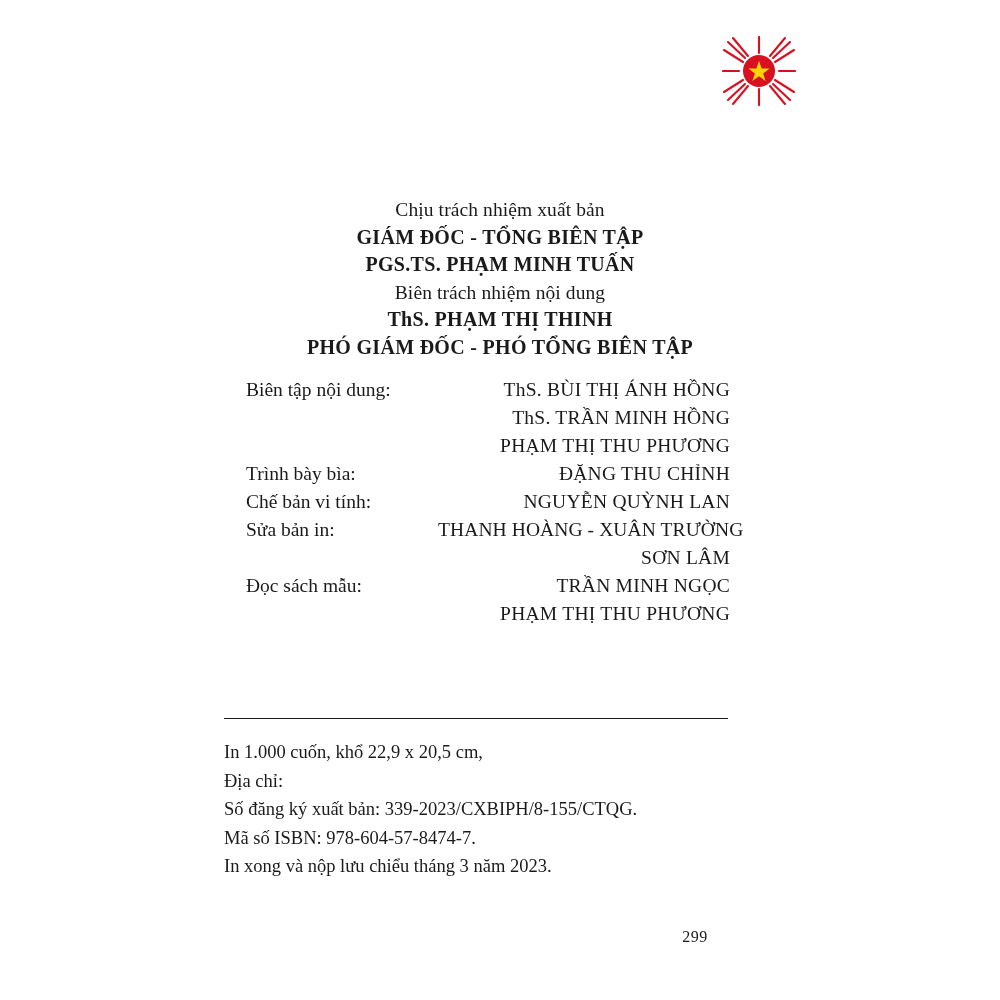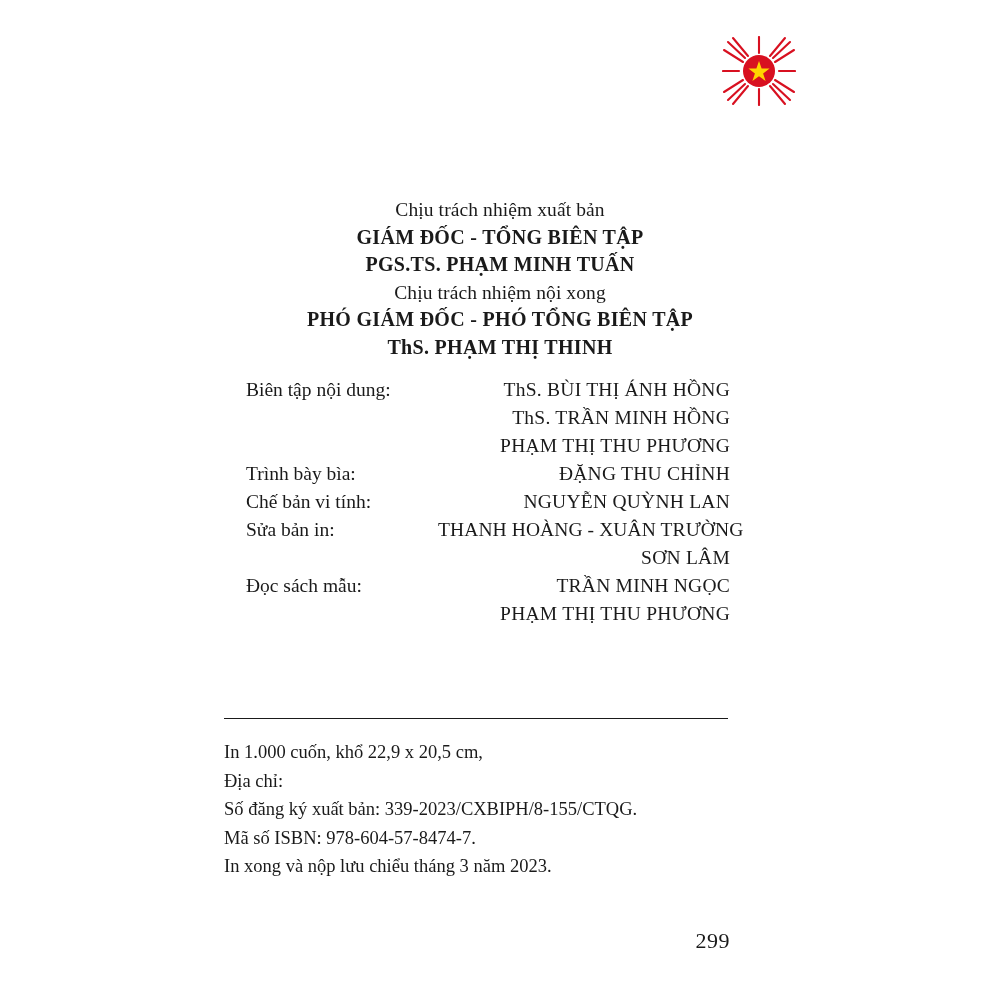--- a/index.html
+++ b/index.html
@@ -110,22 +110,22 @@
     line-height: 28.6px;
     white-space: nowrap;
   }
 
   
   .page-number {
     position: absolute;
     top: 910px;
     left: 660px;
     width: 70px;
-    text-align: right;
-    font-size: 22px;
+    text-align: center;
+    font-size: 16px;
     letter-spacing: 0.5px;
   }
 </style>
 </head>
 <body>
 
 <div class="page">
 
   <div class="logo-wrap">
     <svg viewBox="0 0 74 70" width="74" height="70" aria-hidden="true">
@@ -154,23 +154,23 @@
       </g>
       <circle cx="37" cy="35" r="16" fill="#d81020"></circle>
       <polygon points="37,25 39.6,32.6 47.6,32.6 41.1,37.4 43.6,45 37,40.3 30.4,45 32.9,37.4 26.4,32.6 34.4,32.6" fill="#ffd400"></polygon>
     </svg>
   </div>
 
   <div class="credits">
     <div class="line">Chịu trách nhiệm xuất bản</div>
     <div class="line bold caps">GIÁM ĐỐC - TỔNG BIÊN TẬP</div>
     <div class="line bold caps">PGS.TS. PHẠM MINH TUẤN</div>
-    <div class="line">Chịu trách nhiệm nội xong</div>
+    <div class="line">Biên trách nhiệm nội dung</div>
+    <div class="line bold caps">ThS. PHẠM THỊ THINH</div>
     <div class="line bold caps">PHÓ GIÁM ĐỐC - PHÓ TỔNG BIÊN TẬP</div>
-    <div class="line bold caps">ThS. PHẠM THỊ THINH</div>
   </div>
 
   <div class="roles">
     <div class="roles-row">
       <div class="role-label">Biên tập nội dung:</div>
       <div class="role-value">ThS. BÙI THỊ ÁNH HỒNG</div>
     </div>
     <div class="roles-row">
       <div class="role-label"></div>
       <div class="role-value">ThS. TRẦN MINH HỒNG</div>

